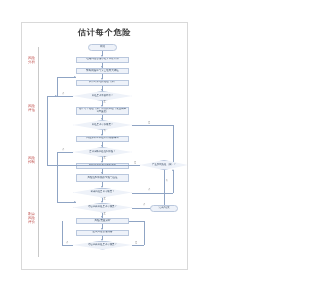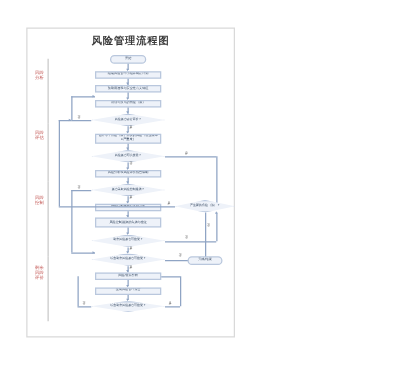--- a/index.html
+++ b/index.html
@@ -135,21 +135,21 @@
     white-space:nowrap;
   }
 </style>
 </head>
 <body>
 
 <div id="page">
 
   <div id="sheet"></div>
 
-  <div id="title">风险管理流程图</div>
+  <div id="title">估计每个危险</div>
 
   <div class="phase-rule" style="left:38px;top:47px;height:52px;"></div>
   <div class="phase-rule" style="left:38px;top:99px;height:46px;"></div>
   <div class="phase-rule" style="left:38px;top:145px;height:60px;"></div>
   <div class="phase-rule" style="left:38px;top:205px;height:52px;"></div>
 
   <div class="phase" style="left:28px;top:56px;">风险分析</div>
   <div class="phase" style="left:28px;top:104px;">风险评估</div>
   <div class="phase" style="left:28px;top:156px;">风险控制</div>
   <div class="phase" style="left:28px;top:212px;">剩余风险评价</div>

